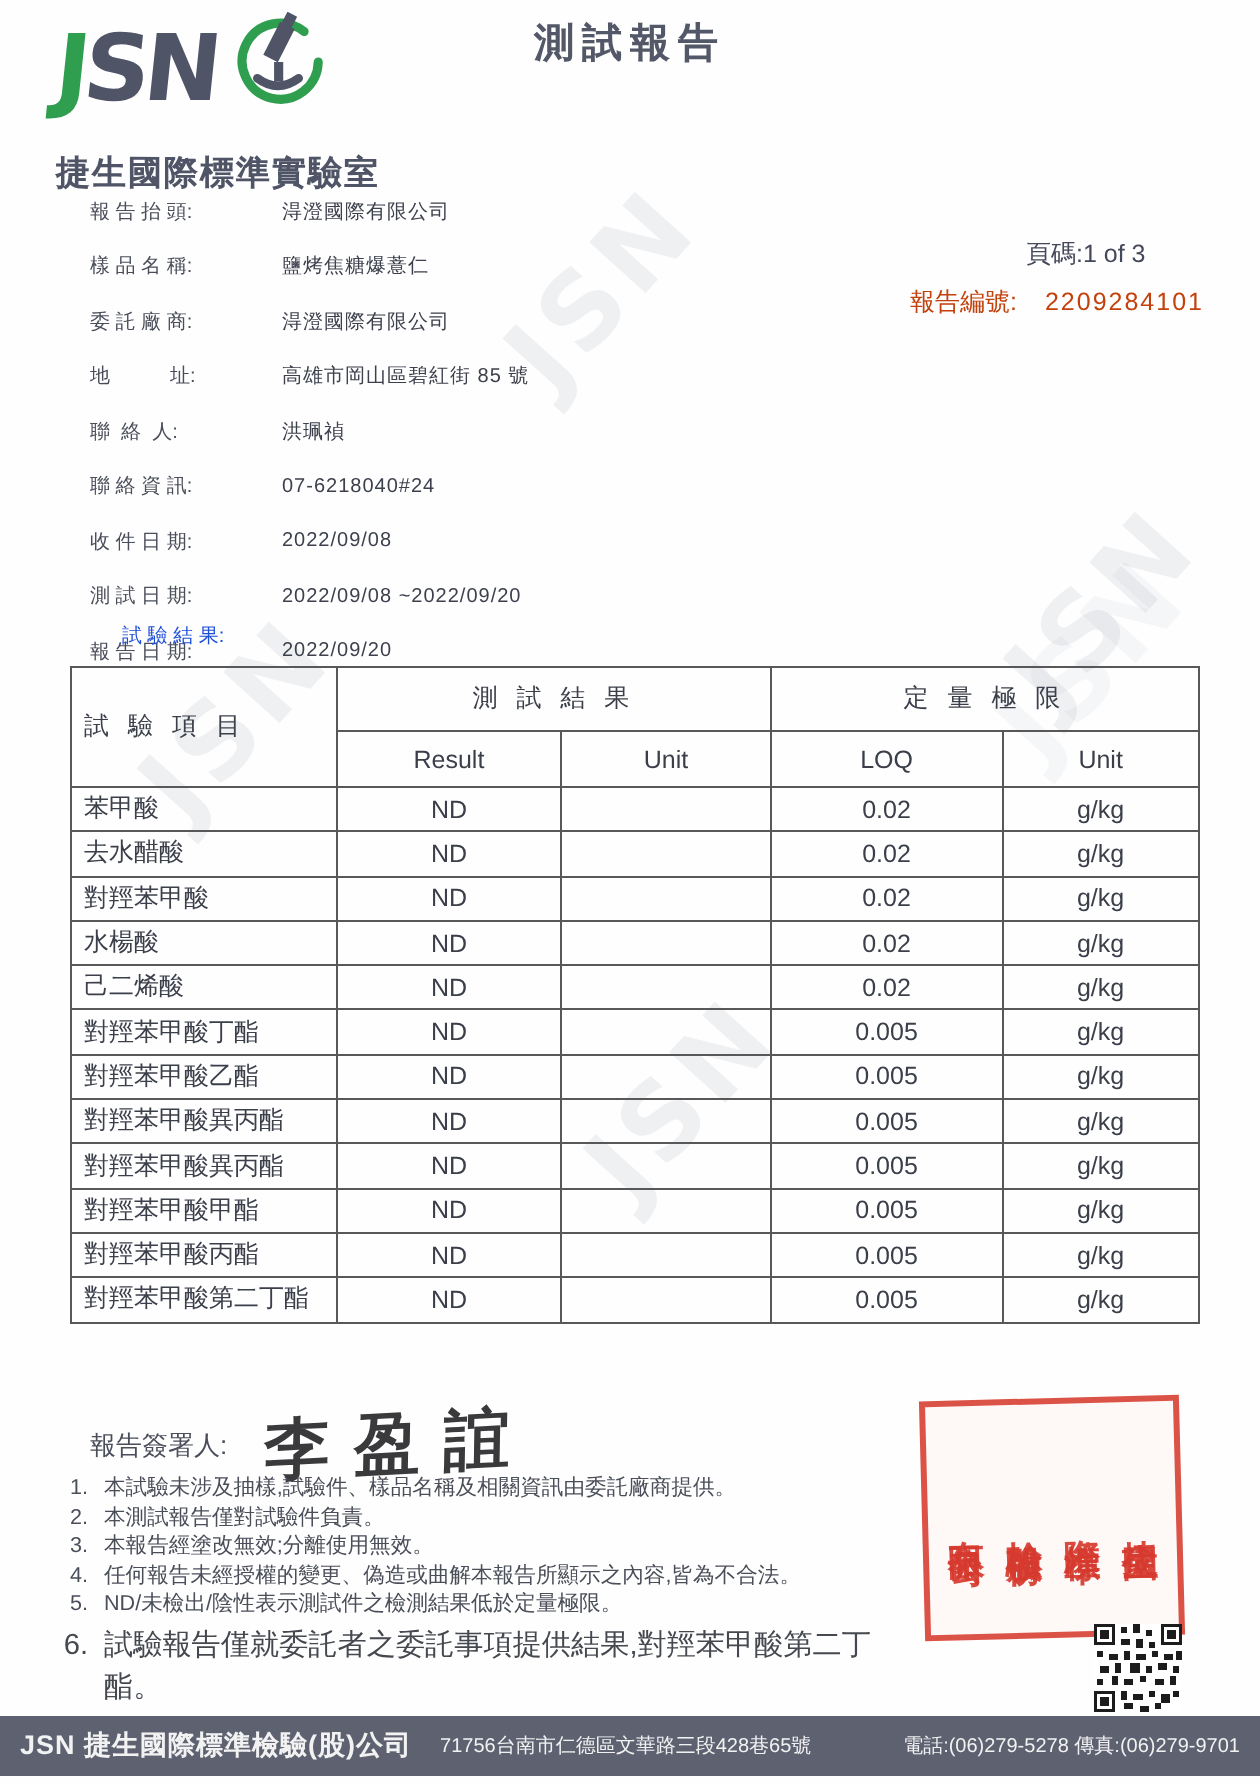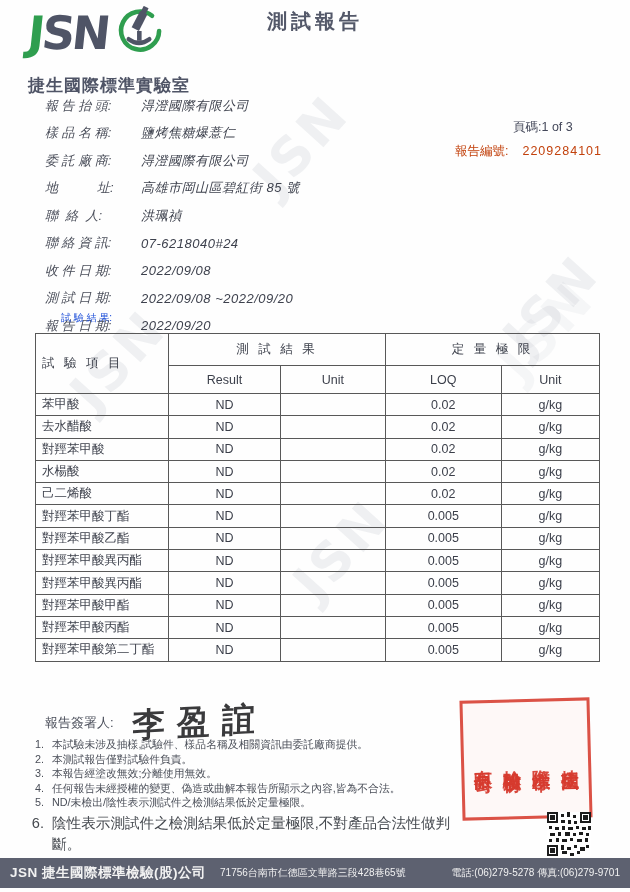--- a/index.html
+++ b/index.html
@@ -21,21 +21,21 @@
   .title-zh{font-size:20px;font-weight:800;color:#535869;letter-spacing:4px;}
   .title-en{display:inline-block;margin-top:6px;font-size:19px;font-weight:700;color:#535869;
     border-bottom:3px double #6a6f7e;padding-bottom:1px;}
   
   .meta-block{position:absolute;right:28px;top:95px;text-align:left;font-size:12.5px;color:#44485-4;}
   .meta-page{margin-left:58px;margin-bottom:7px;color:#44485a;margin-top:24px;}
   .meta-no{color:#c2410c;}
   .meta-no b{font-weight:400;margin-left:14px;letter-spacing:1px;}
   
   .info-fields{position:absolute;left:45px;top:92px;width:380px;}
-  .info-row{display:flex;height:27.5px;align-items:center;font-size:13px;font-style:italic;}
+  .info-row{display:flex;height:27.5px;align-items:center;font-size:10px;}
   .info-label{width:96px;color:#4a4e5a;white-space:pre;}
   .info-value{color:#3d414d;letter-spacing:.5px;}
   .results-label{position:absolute;left:61px;top:311px;font-size:10px;color:#1d4ed8;}
   
   table.results{position:absolute;left:35px;top:333px;width:565px;border-collapse:collapse;
     font-size:12.5px;color:#3b3f4a;}
   table.results td,table.results th{border:1.4px solid #585858;font-weight:400;padding:0 6px;}
   .th-item{width:138px;text-align:left;letter-spacing:3px;padding-left:8px;}
   .grp{text-align:center;height:31px;letter-spacing:3px;}
   .sub{height:27px;text-align:center;}
@@ -275,21 +275,21 @@
     <div class="note">
         <span class="num">4.</span>
         <span>任何報告未經授權的變更、偽造或曲解本報告所顯示之內容,皆為不合法。</span>
       </div>
     <div class="note">
         <span class="num">5.</span>
         <span>ND/未檢出/陰性表示測試件之檢測結果低於定量極限。</span>
       </div>
     <div class="note big">
         <span class="num">6.</span>
-        <span>陰性表示測試件之檢測結果低於定量極限,不對產品合法性做判斷。</span>
+        <span>試驗報告僅就委託者之委託事項提供結果,對羥苯甲酸第二丁酯。</span>
       </div>
   </div>
 
   <div class="stamp">
     <div class="stamp-col">有限公司</div>
     <div class="stamp-col">檢驗股份</div>
     <div class="stamp-col three">際標準</div>
     <div class="stamp-col three">捷生國</div>
   </div>
 

